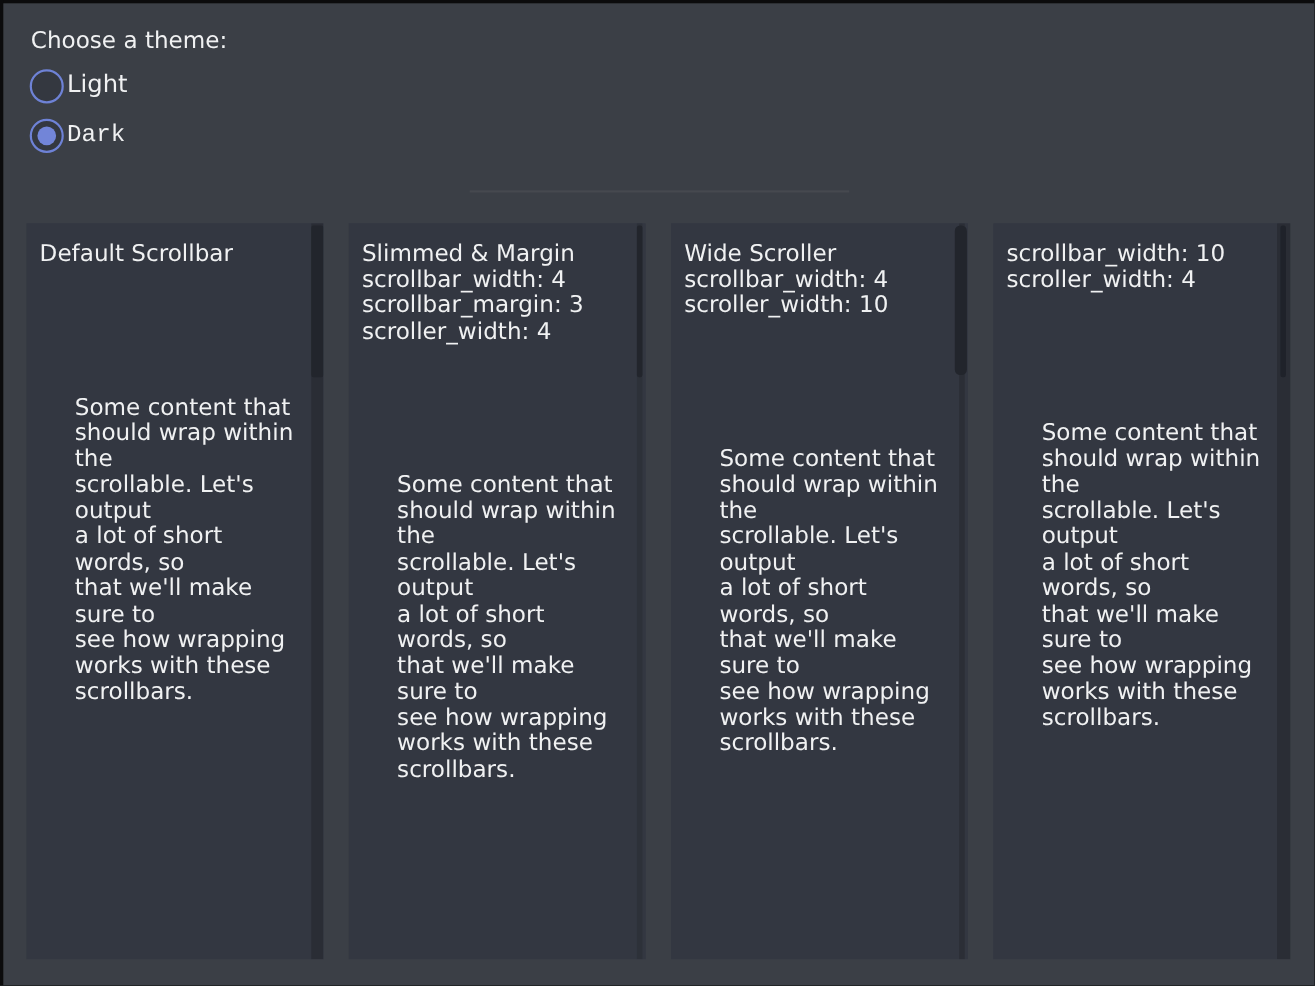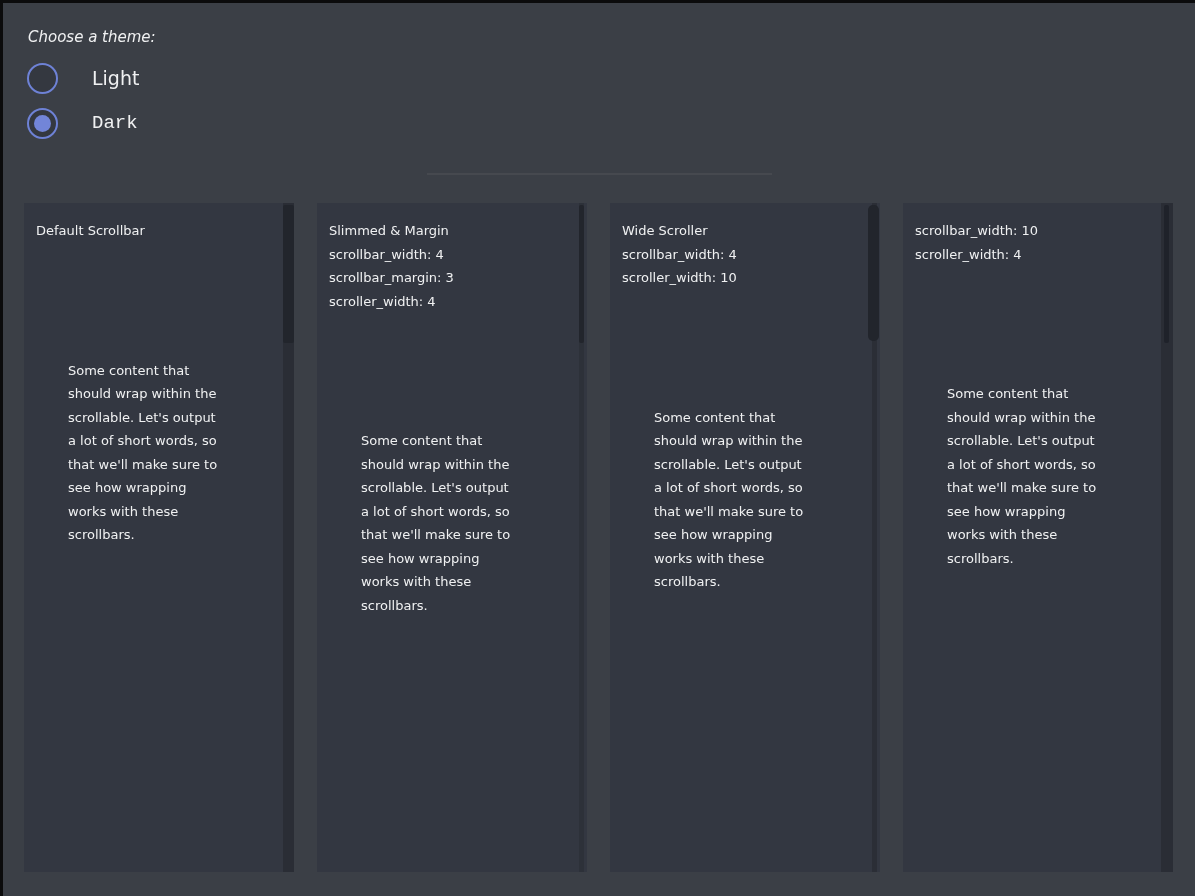--- a/index.html
+++ b/index.html
@@ -11,41 +11,41 @@
     width: 1195px; height: 896px;
     background: #3b3f46;
     border-top: 3px solid #0b0b0c;
     border-left: 3px solid #0b0b0c;
     overflow: hidden;
     color: #f0f1f2;
   }
 
   .theme-label {
     position: absolute; left: 25px; top: 22px;
-    font-size: 15px; line-height: 24px; color: #f0f1f2; font-style: italic;
+    font-size: 21px; line-height: 24px; color: #f0f1f2;
   }
 
   .radio-row {
     position: absolute; left: 24px;
     display: flex; align-items: center;
     height: 32px; cursor: default;
   }
   .radio-row.row-light { top: 59px; }
   .radio-row.row-dark  { top: 104px; font-family: Liberation Mono, monospace; }
 
   .radio {
     width: 31px; height: 31px;
     border: 2px solid #6e82d6;
     border-radius: 50%;
     background: #343840;
     display: flex; align-items: center; justify-content: center;
     flex: 0 0 auto;
   }
   .radio .dot { width: 17px; height: 17px; border-radius: 50%; background: #7285d8; }
-  .radio-row .radio-label { margin-left: 34px; font-size: 19px; line-height: 24px; }
+  .radio-row .radio-label { margin-left: 3px; font-size: 22px; line-height: 24px; }
 
   .divider {
     position: absolute; top: 170px; left: 424px;
     width: 345px; height: 2px;
     background: #46494f;
   }
 
   .panels {
     position: absolute; top: 200px; left: 21px;
     display: flex; gap: 23px;
@@ -53,21 +53,21 @@
 
   .panel {
     position: relative;
     width: 270px; height: 669px;
     background: #333741;
     padding: 16px 24px 0 12px;
     overflow: hidden;
   }
 
   .panel-title, .panel-config, .panel-content {
-    font-size: 13px; line-height: 23.5px;
+    font-size: 21px; line-height: 23.5px;
     color: #f0f1f2; white-space: pre-line;
   }
   .panel-content { margin-top: 116px; margin-left: 32px; }
 
   .scrollbar { position: absolute; top: 0; bottom: 0; right: 0; width: 14px; }
   .sb-track { position: absolute; }
   .sb-thumb { position: absolute; }
 
   
   .sb-default .sb-track { top: 0; bottom: 0; right: 0; width: 11px; background: #2a2d35; }

